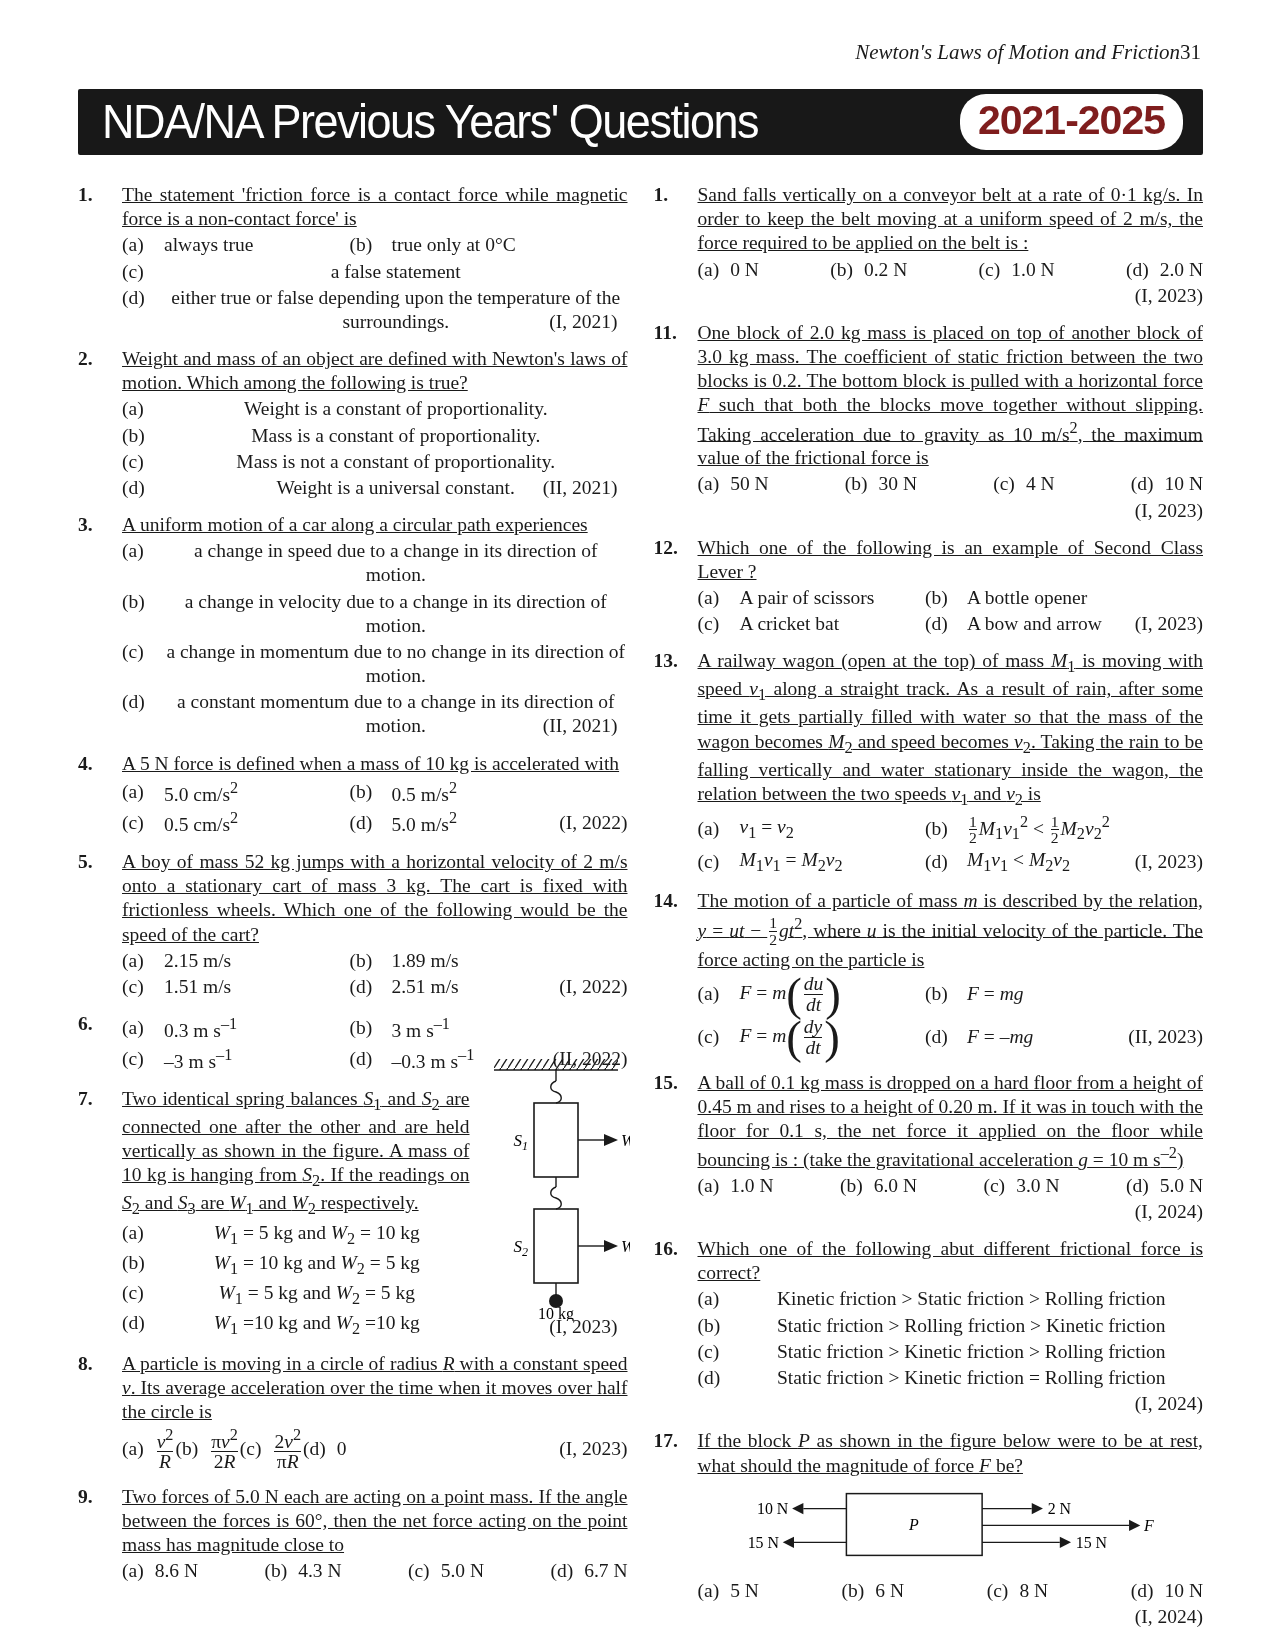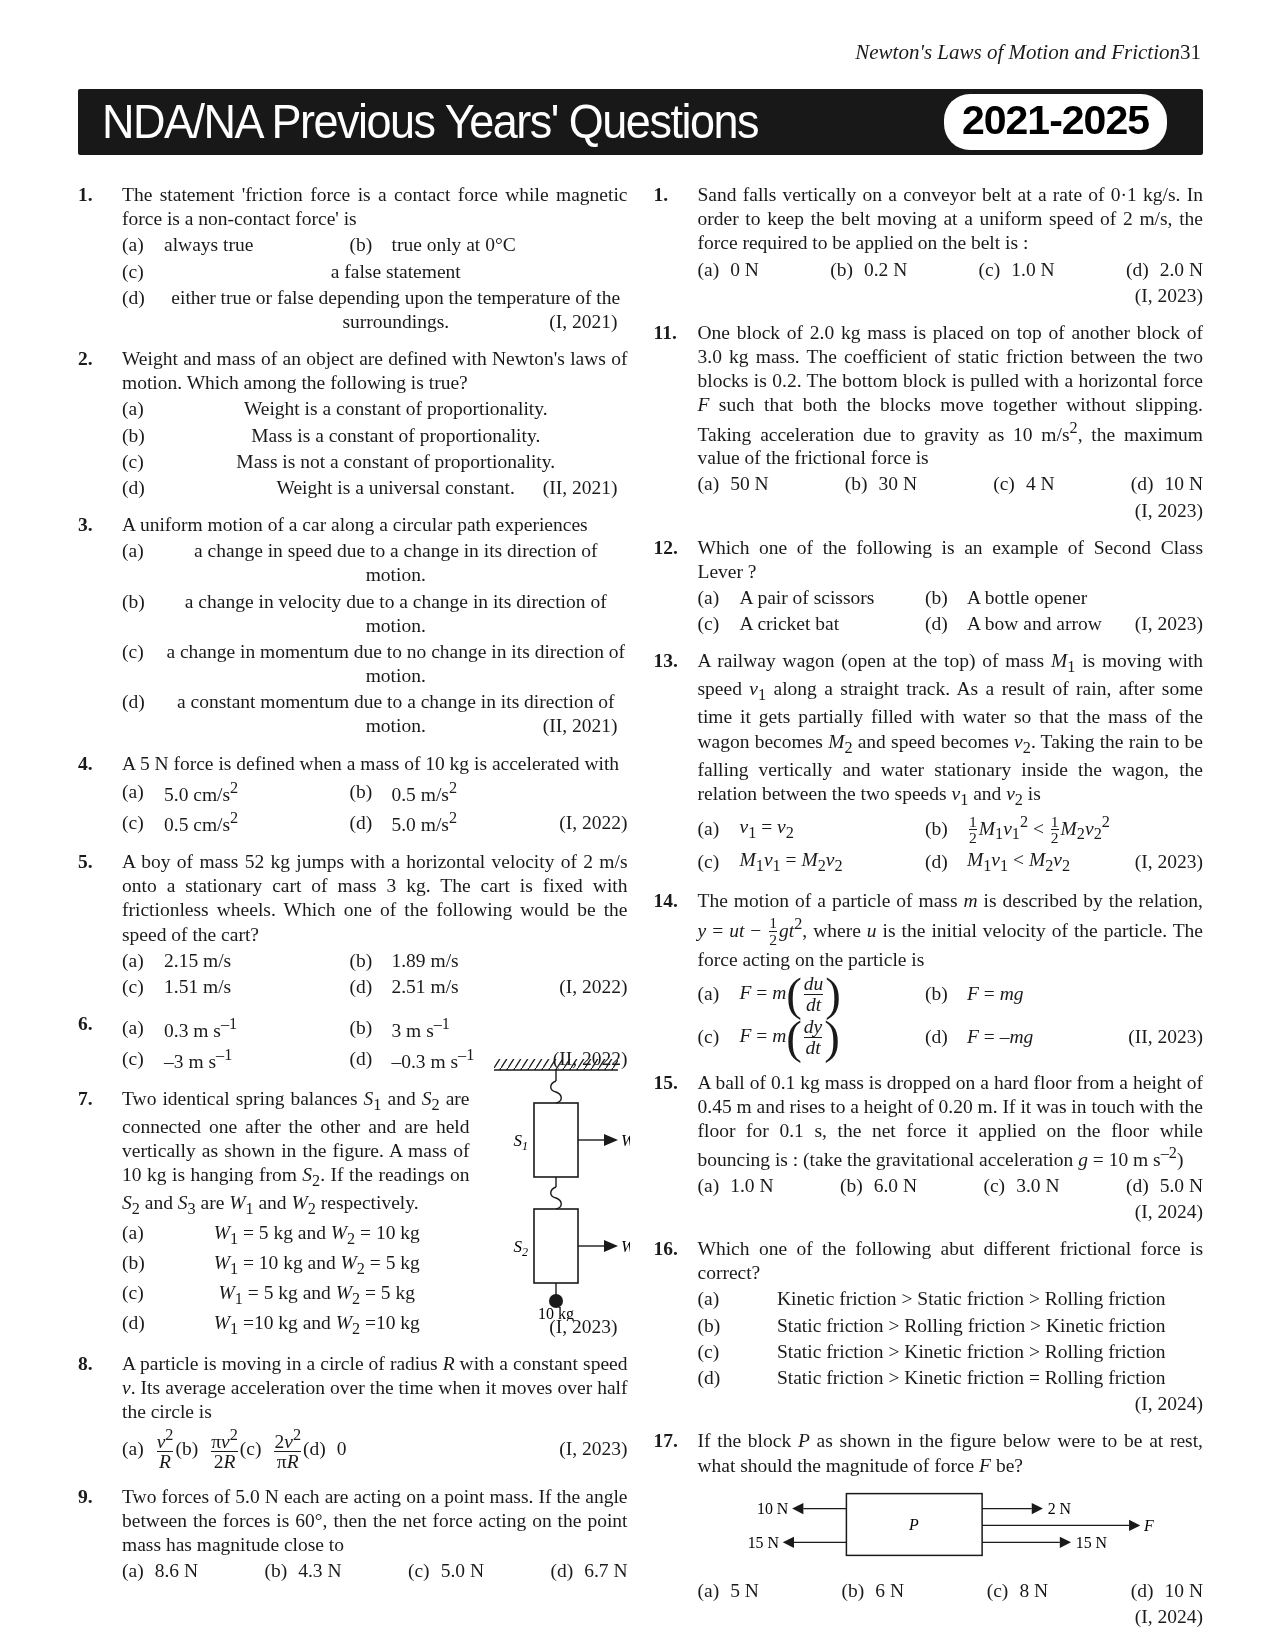--- a/index.html
+++ b/index.html
@@ -5,37 +5,37 @@
   html,body{margin:0;padding:0;}
   body{
     width:1273px;height:1648px;background:#ffffff;color:#1a1a1a;
     font-family:"Liberation Serif",serif;overflow:hidden;
   }
   .page{padding:40px 70px 0 78px;}
   .pagehead{display:flex;justify-content:flex-end;align-items:baseline;font-size:21px;padding:0 2px;}
   .chapter{font-style:italic;}
   .banner{
     margin-top:24px;background:#181818;color:#fff;height:66px;border-radius:2px;
-    display:flex;align-items:center;justify-content:space-between;padding:0 36px 0 24px;
+    display:flex;align-items:center;justify-content:space-between;padding:0 20px 0 24px;
   }
   .banner-title{
     font-family:"Liberation Sans",sans-serif;font-size:45px;letter-spacing:-1.5px;
     transform:scaleY(1.08);transform-origin:left center;white-space:nowrap;
   }
   .years-pill{
-    background:#fff;color:#000000;font-family:"Liberation Sans",sans-serif;
+    background:#fff;color:#7f1d1d;font-family:"Liberation Sans",sans-serif;
     font-weight:bold;font-size:41px;letter-spacing:-1px;line-height:1;
     padding:6px 18px 9px;border-radius:26px;white-space:nowrap;
   }
   .columns{display:flex;gap:26px;margin-top:28px;}
   .col{flex:1 1 0;min-width:0;}
   .question{display:flex;margin-bottom:13px;}
   .qnum{flex:0 0 44px;font-weight:bold;font-size:19.5px;line-height:1.24;}
   .qbody{flex:1 1 auto;min-width:0;font-size:19.5px;line-height:1.24;}
-  .stem{text-align:justify;}
+  .stem{text-align:justify;text-decoration:underline;}
   .row{margin-top:2px;}
   .row-pair{display:flex;align-items:center;}
   .row-pair .opt{display:flex;align-items:center;}
   .row-pair .opt:nth-child(1){flex:0 0 45%;}
   .row-pair .opt:nth-child(2){flex:0 1 auto;}
   .opt .olabel{flex:0 0 42px;}
   .row-full{position:relative;}
   .row-full .opt{display:flex;}
   .row-full .otext{flex:1 1 auto;text-align:center;}
   .row-full .tag{position:absolute;right:10px;bottom:0;}

